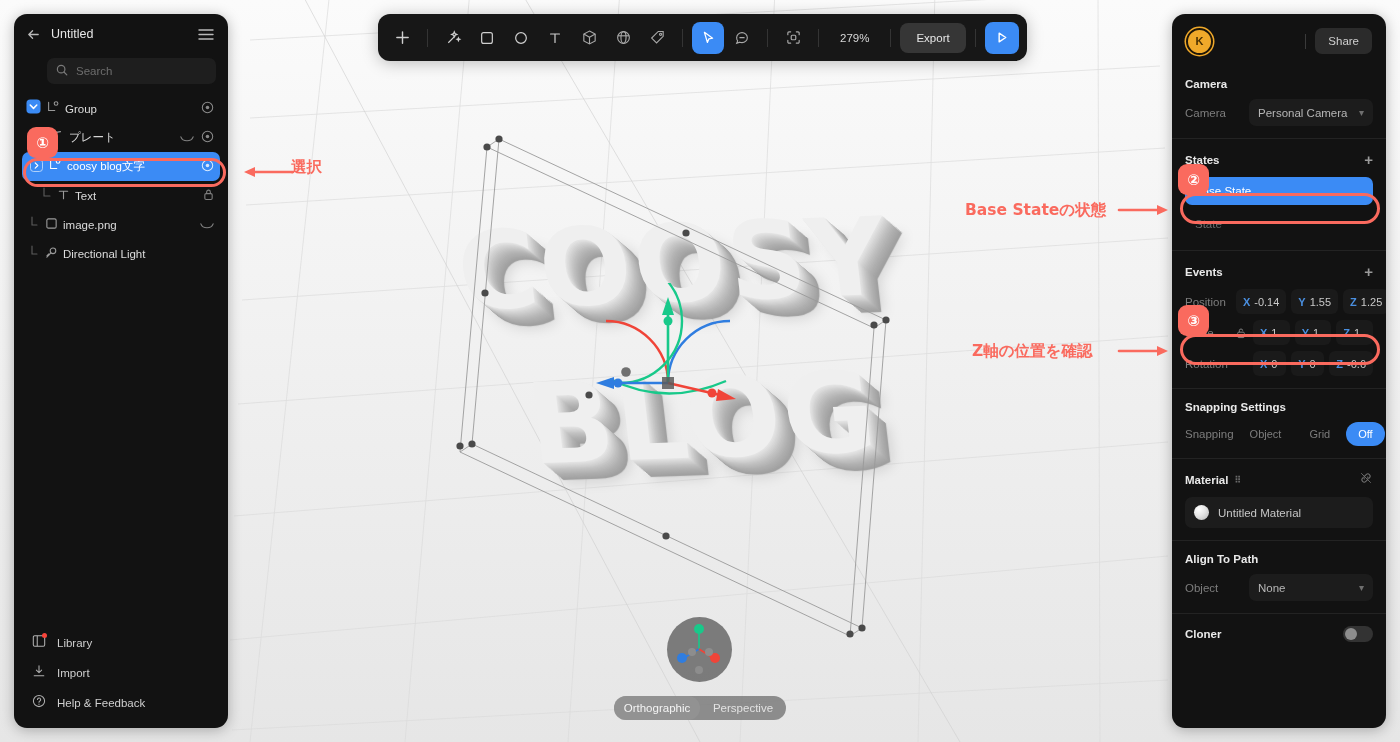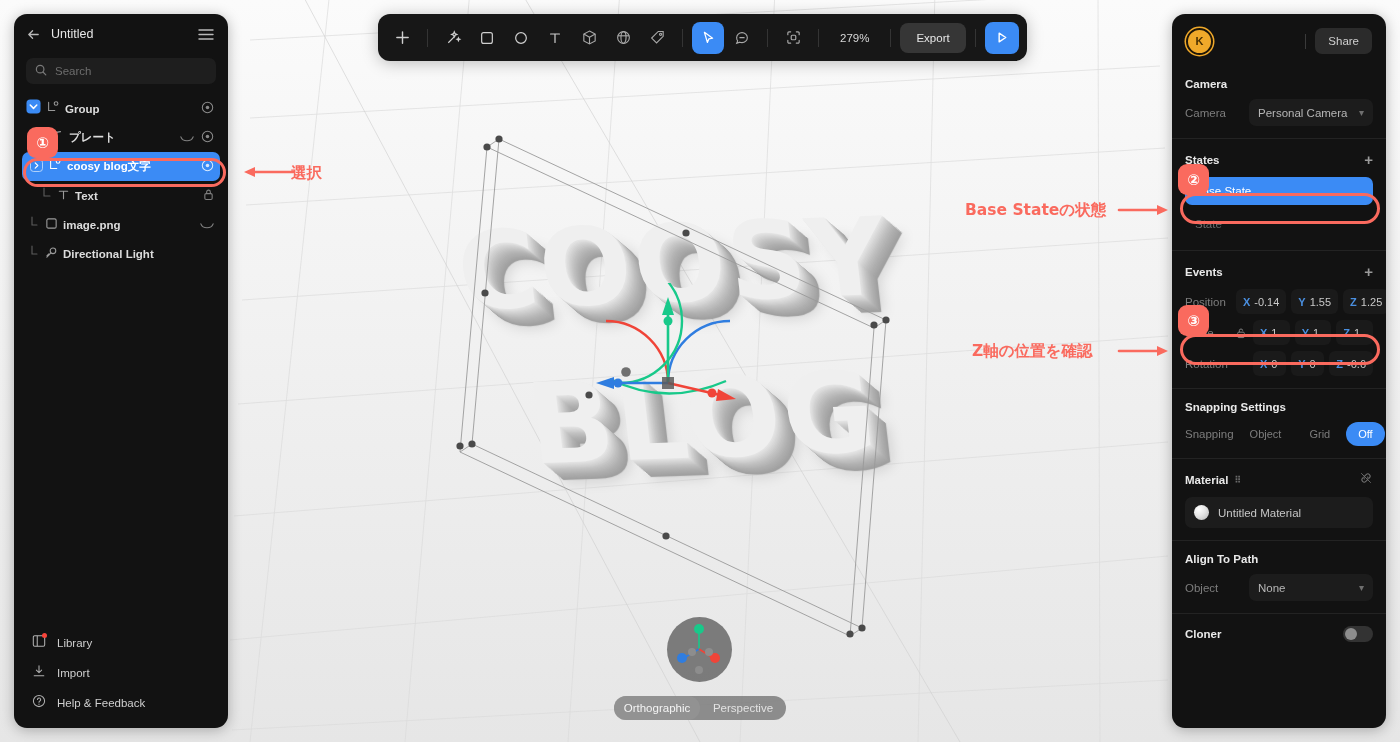--- a/index.html
+++ b/index.html
@@ -74,35 +74,35 @@
     background: #121212; border-radius: 13px;
     display: flex; flex-direction: column;
     box-shadow: 0 2px 14px rgba(0,0,0,0.28);
   }
   .lp-header {
     height: 40px; display: flex; align-items: center;
     padding: 0 14px 0 12px; gap: 10px;
   }
   .lp-title { font-size: 12.5px; color: #e7e7e7; flex: 1; }
   .icon-btn { cursor: pointer; display: flex; align-items: center; justify-content: center; }
-  .search-row { padding: 4px 12px 8px; }
+  .search-row { padding: 4px 12px 8px; margin-left: 21px; }
   .search-box {
     height: 26px; background: #1e1e1e; border-radius: 7px;
     display: flex; align-items: center; gap: 8px; padding: 0 9px;
   }
   .search-box .ph { font-size: 11.5px; color: #6d6d6d; }
 
   .layers { padding: 2px 8px; flex: 1; }
   .layer-row {
     height: 29px; display: flex; align-items: center;
     border-radius: 7px; padding: 0 6px 0 4px; gap: 5px;
     position: relative;
   }
   .layer-row.selected { background: #3b8bf5; }
-  .layer-name { font-size: 11.5px; color: #dcdcdc; white-space: nowrap; font-weight: bold; }
+  .layer-name { font-size: 11.5px; color: #dcdcdc; white-space: nowrap; }
   .layer-row.selected .layer-name { color: #ffffff; }
   .layer-row .trail { margin-left: auto; display: flex; align-items: center; gap: 7px; }
   .indent-8 { padding-left: 8px; }
   .indent-20 { padding-left: 20px; }
 
   .lp-footer { padding: 6px 8px 10px; }
   .foot-row {
     height: 30px; display: flex; align-items: center; gap: 11px;
     padding: 0 10px; border-radius: 7px;
   }
@@ -751,21 +751,21 @@
       </div>
     </div>
   </div>
 
   <div class="anno-ring" style="left:23px; top:158px; width:203px; height:29px;"></div>
   <div class="anno-badge" style="left:27px; top:127px;">①</div>
   <svg class="anno-arrow" style="left:243px; top:162px;" width="52" height="20">
     <path d="M50 10H8" stroke="#fa6a5e" stroke-width="2.6" stroke-linecap="round"></path>
     <polygon points="1,10 12,5 12,15" fill="#fa6a5e"></polygon>
   </svg>
-  <div class="anno-text" style="left:291px; top:163px;">選択</div>
+  <div class="anno-text" style="left:291px; top:157px;">選択</div>
 
   <div class="anno-ring" style="left:1180px; top:193px; width:200px; height:31px;"></div>
   <div class="anno-badge" style="left:1178px; top:164px;">②</div>
   <div class="anno-text" style="left:965px; top:200px;">Base Stateの状態</div>
   <svg class="anno-arrow" style="left:1117px; top:200px;" width="52" height="20">
     <path d="M2 10h42" stroke="#fa6a5e" stroke-width="2.6" stroke-linecap="round"></path>
     <polygon points="51,10 40,5 40,15" fill="#fa6a5e"></polygon>
   </svg>
 
   <div class="anno-ring" style="left:1180px; top:334px; width:200px; height:31px;"></div>

